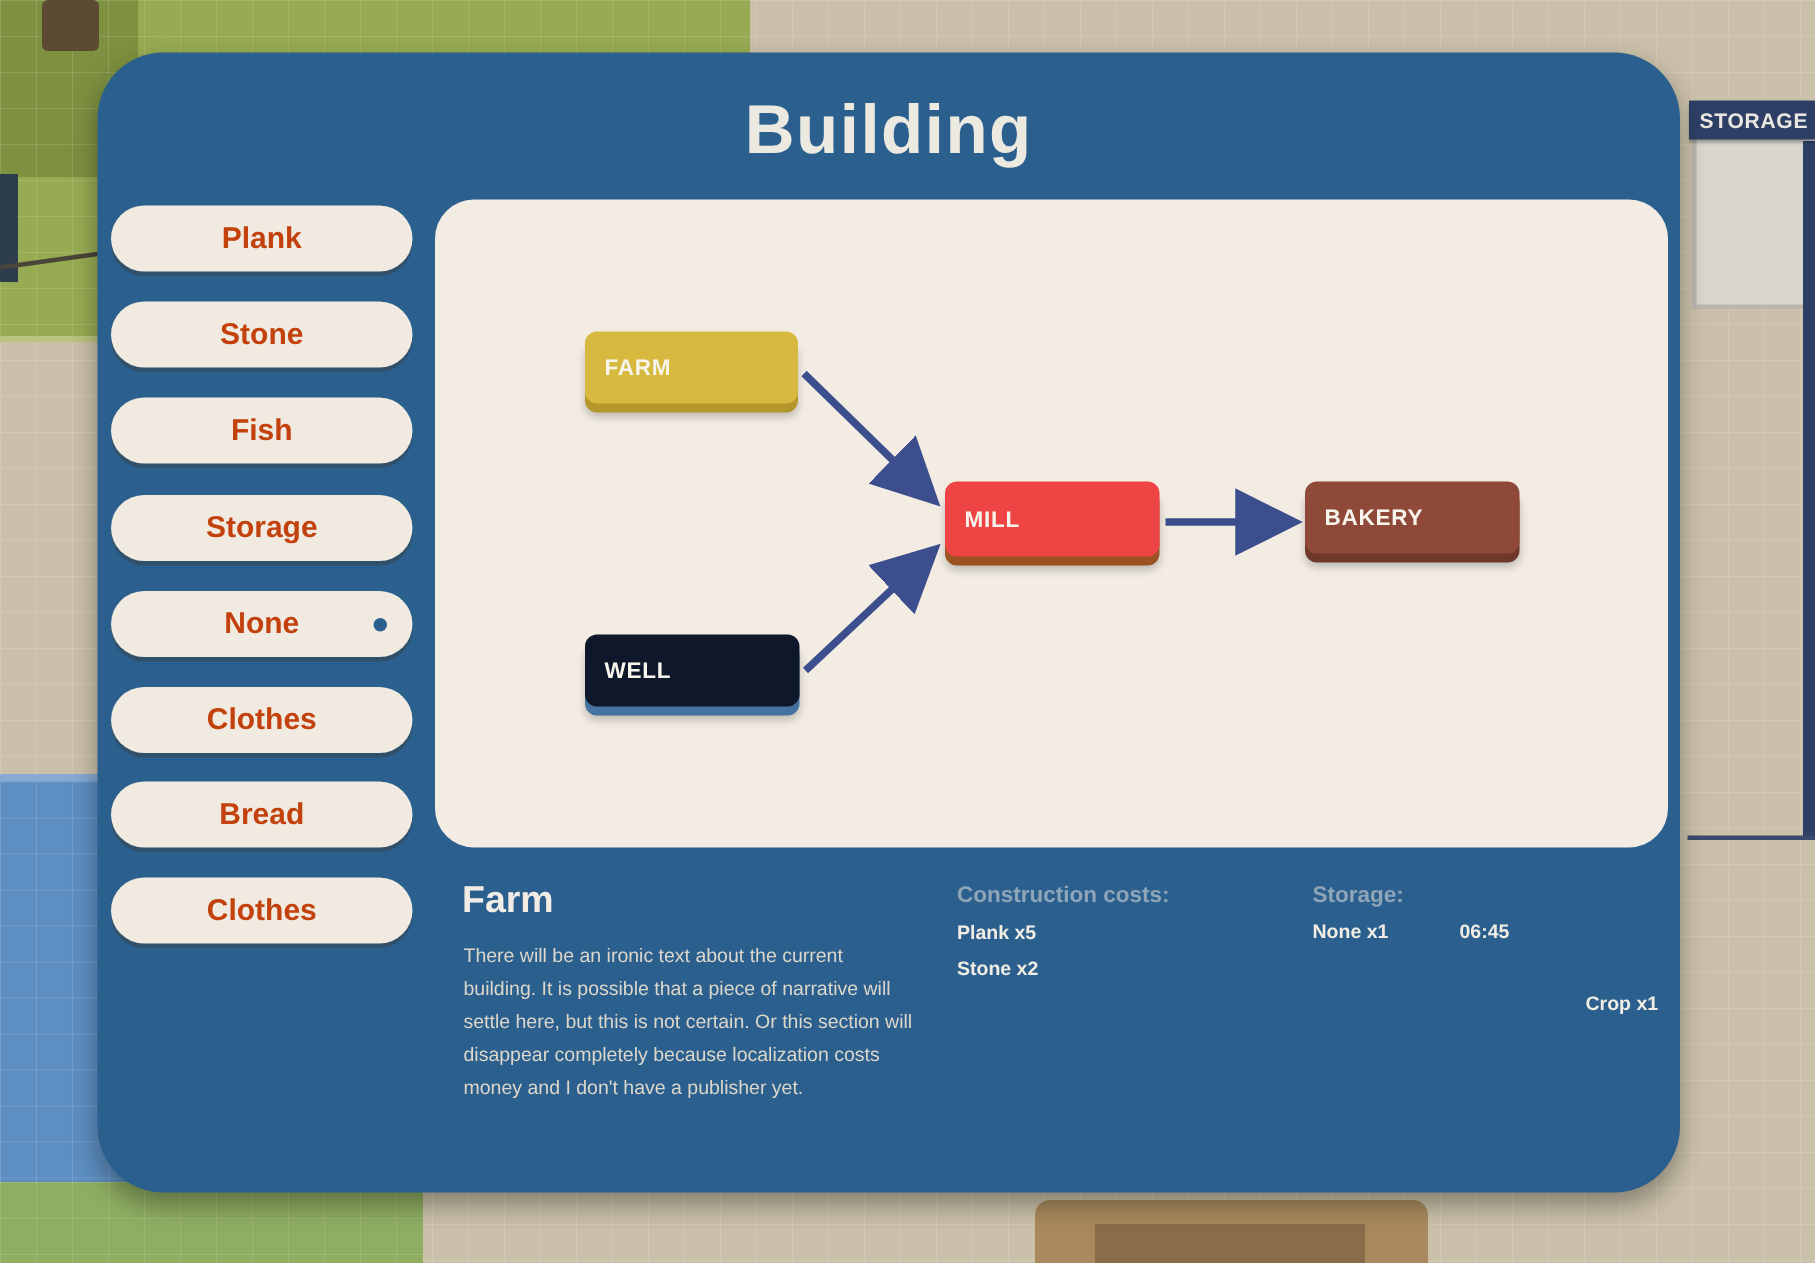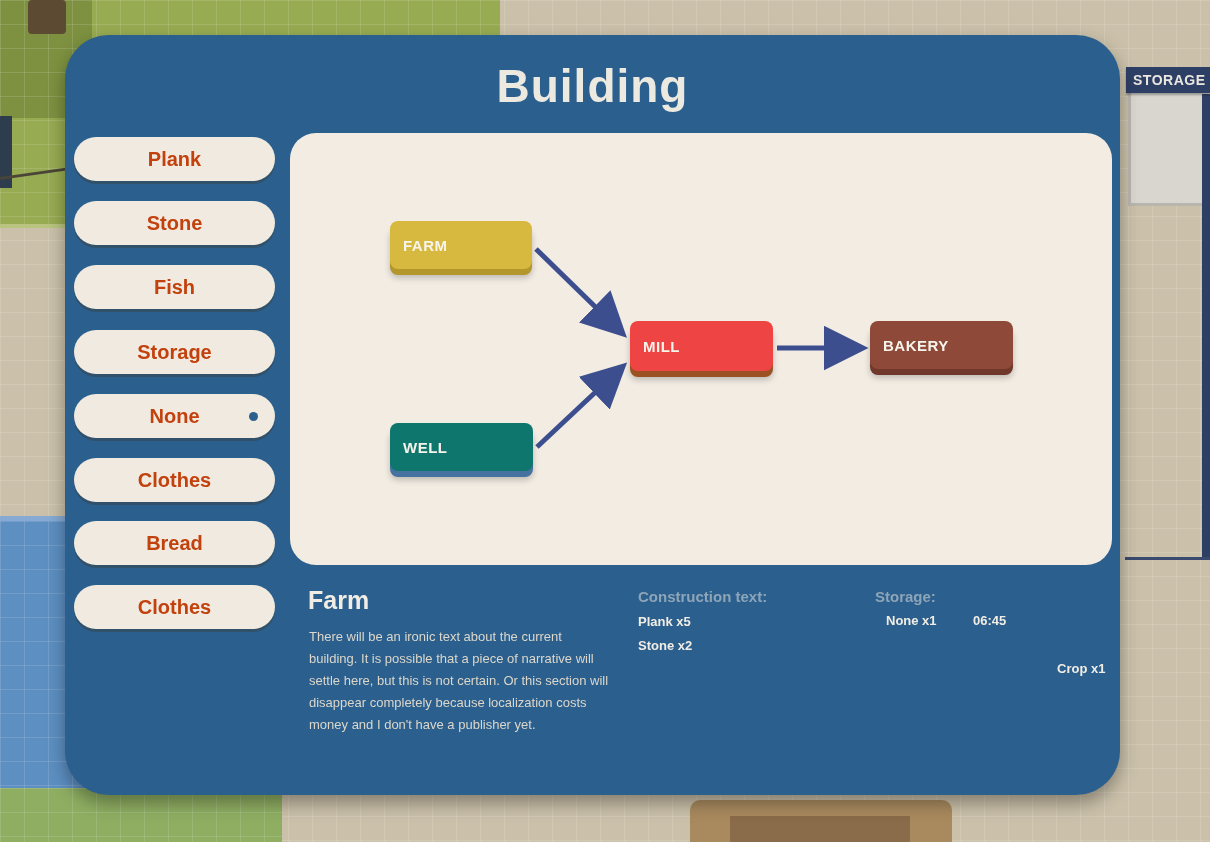--- a/index.html
+++ b/index.html
@@ -49,39 +49,39 @@
     border-radius:50%; background:#2b5f8e; }
 
   
   .diagram { position:absolute; left:225px; top:98px; width:822px; height:432px;
     background:#f2ece3; border-radius:26px; }
   .edges { position:absolute; inset:0; }
   .node { position:absolute; border-radius:8px; color:#f7f4ec; font-weight:bold; font-size:15px;
     letter-spacing:.5px; display:flex; align-items:center; padding-left:13px; cursor:pointer; }
   .node-farm   { left:100px; top:88px;  width:142px; height:48px; background:#d6b93e;
     box-shadow:0 6px 0 #b3962c, 0 9px 6px rgba(0,0,0,.22); }
-  .node-well   { left:100px; top:290px; width:143px; height:48px; background:#0f766e;
+  .node-well   { left:100px; top:290px; width:143px; height:48px; background:#0f172a;
     box-shadow:0 6px 0 #46729f, 0 9px 6px rgba(0,0,0,.22); }
   .node-mill   { left:340px; top:188px; width:143px; height:50px; background:#ef4444;
     box-shadow:0 6px 0 #9c5122, 0 9px 6px rgba(0,0,0,.22); }
   .node-bakery { left:580px; top:188px; width:143px; height:48px; background:#8e4938;
     box-shadow:0 6px 0 #6f382b, 0 9px 6px rgba(0,0,0,.22); }
 
   
   .details { position:absolute; inset:0; }
   .detail-name { position:absolute; left:243px; top:551px; color:#f1ede4; font-size:25px; font-weight:bold; }
   .detail-desc { position:absolute; left:244px; top:591px; width:304px; color:#dcd7ca;
     font-size:13px; line-height:22px; }
   .cost-label { color:#8ea5b8; font-weight:bold; font-size:15px; }
   .cost-value { color:#f1ede4; font-weight:bold; font-size:13px; }
   .construction { position:absolute; left:573px; top:553px; }
   .construction div, .maintenance div { margin-bottom:9px; }
   .maintenance { position:absolute; left:573px; top:651px; }
   .recipes-label { position:absolute; left:810px; top:553px; }
-  .recipe-input  { position:absolute; left:810px; top:578px;margin-left:11px; }
+  .recipe-input  { position:absolute; left:810px; top:578px; }
   .recipe-time   { position:absolute; left:908px; top:578px; }
   .recipe-output { position:absolute; left:992px; top:578px;margin-top:48px; }
 </style>
 </head>
 <body>
 
 <div class="bg-layer">
   <div class="bg-base grid"></div>
   <div class="bg-green-top grid"></div>
   <div class="bg-green-dark grid"></div>
@@ -153,21 +153,21 @@
     <div class="node node-bakery">
       <span>BAKERY</span>
     </div>
   </div>
 
   <div class="details">
     <div class="detail-name">Farm</div>
     <div class="detail-desc">There will be an ironic text about the current building. It is possible that a piece of narrative will settle here, but this is not certain. Or this section will disappear completely because localization costs money and I don't have a publisher yet.</div>
 
     <div class="construction">
-      <div class="cost-label">Construction text:</div>
+      <div class="cost-label">Construction costs:</div>
       <div class="cost-value">Plank x5</div>
       <div class="cost-value">Stone x2</div>
     </div>
 
 
     <div class="recipes-label cost-label">Storage:</div>
     <div class="recipe-input cost-value">None x1</div>
     <div class="recipe-time cost-value">06:45</div>
     <div class="recipe-output cost-value">Crop x1</div>
   </div>

